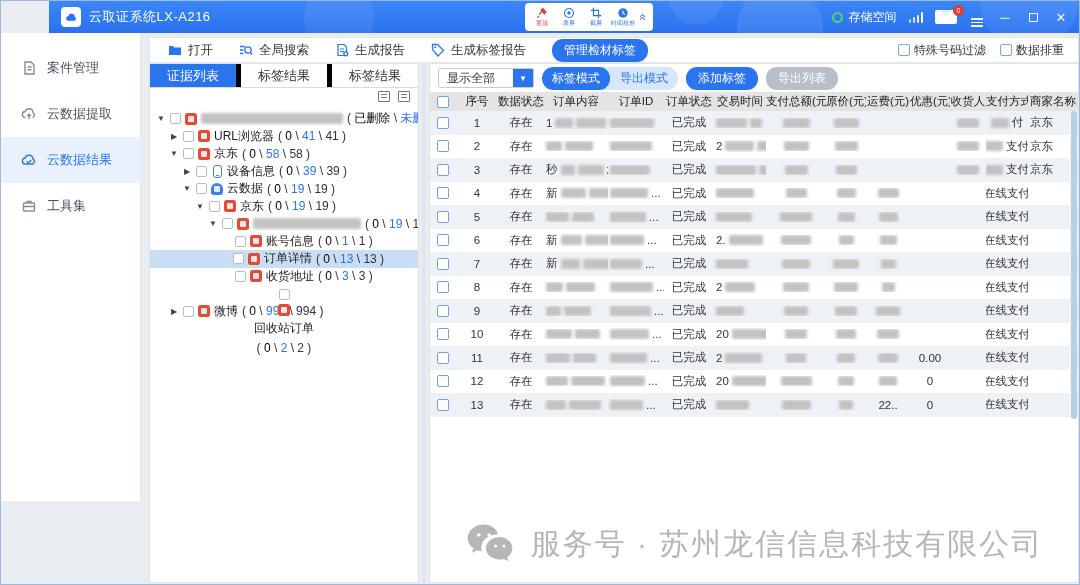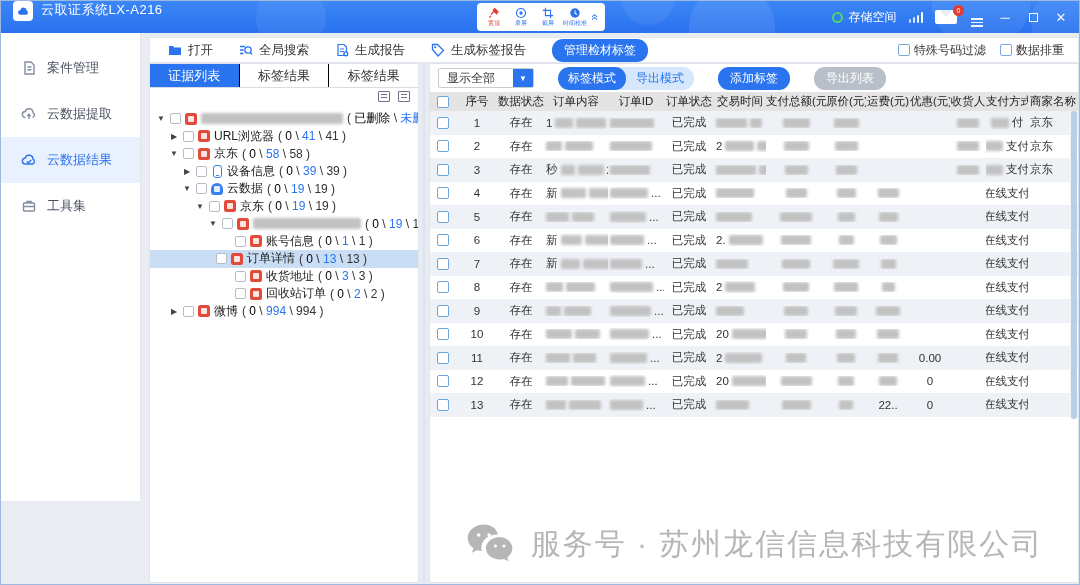--- a/index.html
+++ b/index.html
@@ -2,21 +2,21 @@
 <html><head>
 <meta charset="utf-8">
 <style>
   * { box-sizing: border-box; margin: 0; padding: 0; }
   html,body { width:1080px; height:585px; overflow:hidden;
     font-family:"Liberation Sans","DejaVu Sans",sans-serif; background:#e9edf2; }
   .window { position:relative; width:1080px; height:585px; border:1px solid #9fb8dd; background:#e9edf2; }
 
   
   .titlebar { position:relative; height:32px; background:linear-gradient(180deg,#3b86f7,#2a72ee);
-    display:flex; color:#fff; overflow:hidden; }
+    display:flex; align-items:center; color:#fff; overflow:hidden;margin-left:48px; }
   .deco { position:absolute; border-radius:50%; background:rgba(255,255,255,.07); pointer-events:none; }
   .d1 { width:70px; height:70px; left:255px; top:-18px; }
   .d2 { width:54px; height:54px; left:620px; top:-30px; }
   .d3 { width:86px; height:86px; left:688px; top:-16px; background:rgba(255,255,255,.09);}
   .d4 { width:100px; height:100px; left:930px; top:-52px; }
   .d5 { width:60px; height:60px; left:1030px; top:-10px; }
   .app-logo { width:20px; height:20px; margin:0 8px 0 12px; background:#fff; border-radius:4px;
     display:flex; align-items:center; justify-content:center; }
   .app-title { font-size:13px; letter-spacing:.5px; }
   .quick-box { position:absolute; left:476px; top:2px; width:128px; height:28px; background:#fff;
@@ -58,21 +58,21 @@
   .t-item { display:flex; align-items:center; gap:6px; cursor:pointer; }
   .t-item svg { width:14px; height:14px; }
   .pill { border-radius:11px; padding:3px 12px; font-size:12px; color:#fff; background:#2a74f0; cursor:pointer; border:none; }
   .tb-checks { margin-left:auto; display:flex; gap:14px; padding-right:14px; font-size:12px; color:#333; }
   .chk { display:flex; align-items:center; gap:4px; cursor:pointer; }
   .cb { width:12px; height:12px; border:1px solid #7aa7e0; border-radius:2px; background:#fff; display:inline-block; }
 
   
   .left-panel { position:absolute; left:7px; top:30px; width:270px; bottom:3px; background:#fff; border:1px solid #dfe4ea; overflow:hidden; }
   .tabs { display:flex; height:24px; border-bottom:1px solid #d9dde3; }
-  .tab { flex:1; text-align:center; font-size:13px; line-height:24px; color:#333; border-right:1px solid #000000; cursor:pointer; background:#fff; }
+  .tab { flex:1; text-align:center; font-size:13px; line-height:24px; color:#333; border-right:5px solid #000000; cursor:pointer; background:#fff; }
   .tab:last-child { border-right:none; }
   .tab.active { background:#2a74f0; color:#fff; }
   .tree-tools { height:18px; display:flex; justify-content:flex-end; gap:8px; padding:3px 8px 0 0; }
   .tt-icon { width:12px; height:11px; border:1px solid #6c7686; border-radius:1px; position:relative; cursor:pointer; }
   .tt-icon::after { content:""; position:absolute; left:2px; top:2px; right:2px; height:1px; background:#6c7686; box-shadow:0 3px 0 #6c7686; }
   .tree { padding-top:4px; font-size:12px; color:#222; }
   .tnode { display:flex; align-items:center; gap:4px; height:17.5px; white-space:nowrap; cursor:pointer; }
   .tnode.selected { background:#c9def4; }
   .arr { width:10px; font-size:8px; color:#444; text-align:center; flex:none; }
   .tcb { width:11px; height:11px; border:1px solid #b6bcc6; border-radius:2px; background:#fff; flex:none; }
@@ -82,21 +82,21 @@
   .ticon.device-icon::after { inset:auto; left:2px; right:2px; bottom:1px; height:1px; background:#3a7ff0; }
   .ticon.cloud-icon { background:#3a7ff0; border-radius:6px 6px 3px 3px; }
   .cnt-open { color:#333; } .cnt-del { color:#000000; } .cnt-keep { color:#2a74f0; } .cnt-sep,.cnt-total { color:#333; }
   .blur { display:inline-block; height:10px; background:#c2c2c2; border-radius:2px; filter:blur(1.5px); vertical-align:middle; flex:none; }
 
   .panel-gap { position:absolute; left:277px; top:30px; width:10px; bottom:3px; background:#e9edf2; }
   .panel-gap::after { content:""; position:absolute; left:3px; top:0; bottom:0; width:4px; background:#dfe6ef; border-radius:2px; }
 
   
   .right-panel { position:absolute; left:287px; top:30px; right:0; bottom:3px; background:#fff; border:1px solid #dfe4ea; overflow:hidden; }
-  .controls { height:28px; display:flex; align-items:center; gap:24px; padding:0 8px; }
+  .controls { height:28px; display:flex; align-items:center; gap:8px; padding:0 8px; }
   .select { display:flex; align-items:center; height:20px; border:1px solid #c6ccd4; border-radius:2px; overflow:hidden; cursor:pointer; }
   .select .sel-text { font-size:12px; padding:0 10px 0 8px; color:#333; width:74px; }
   .select .sel-arrow { width:20px; height:20px; background:#2a74f0; color:#fff; font-size:8px; display:flex; align-items:center; justify-content:center; }
   .mode-toggle { display:flex; background:#d7e7fb; border-radius:11px; overflow:hidden; }
   .mode { font-size:12px; padding:3px 10px; color:#2a74f0; cursor:pointer; }
   .mode.active { background:#2a74f0; color:#fff; border-radius:11px; }
   .pill.gray { background:#b8bfc9; }
   .search-wrap { margin-left:auto; display:flex; align-items:center; gap:6px; }
   .search-box { display:flex; align-items:center; width:148px; height:20px; border:1px solid #c6ccd4; border-radius:10px; padding:0 8px; gap:5px; }
   .search-box input { border:none; outline:none; width:100%; font-size:11px; color:#333; background:transparent; }
@@ -335,35 +335,35 @@
               <span class="blur" style="width: 108px; height: 11px;"></span>
               <span class="tcounts"><span class="cnt-open"> ( </span><span class="cnt-del">0</span><span class="cnt-sep"> \ </span><span class="cnt-keep">19</span><span class="cnt-sep"> \ </span><span class="cnt-total">19 )</span></span>
             </div>
             <div class="tnode" style="padding-left: 71px;">
               <span class="arr"></span>
               <span class="tcb"></span>
               <span class="ticon profile-icon"></span>
               <span class="tlabel">账号信息</span>
               <span class="tcounts"><span class="cnt-open"> ( </span><span class="cnt-del">0</span><span class="cnt-sep"> \ </span><span class="cnt-keep">1</span><span class="cnt-sep"> \ </span><span class="cnt-total">1 )</span></span>
             </div>
-            <div class="tnode selected" style="padding-left: 52px; text-align: right;">
+            <div class="tnode selected" style="padding-left: 69px; text-align: right;">
               <span class="arr"></span>
               <span class="tcb"></span>
               <span class="ticon order-icon"></span>
               <span class="tlabel">订单详情</span>
               <span class="tcounts"><span class="cnt-open"> ( </span><span class="cnt-del">0</span><span class="cnt-sep"> \ </span><span class="cnt-keep">13</span><span class="cnt-sep"> \ </span><span class="cnt-total">13 )</span></span>
             </div>
             <div class="tnode" style="padding-left: 71px;">
               <span class="arr"></span>
               <span class="tcb"></span>
               <span class="ticon address-icon"></span>
               <span class="tlabel">收货地址</span>
               <span class="tcounts"><span class="cnt-open"> ( </span><span class="cnt-del">0</span><span class="cnt-sep"> \ </span><span class="cnt-keep">3</span><span class="cnt-sep"> \ </span><span class="cnt-total">3 )</span></span>
             </div>
-            <div class="tnode" style="padding-left: 71px;">
+            <div class="tnode" style=" flex-direction: column;">
               <span class="arr"></span>
               <span class="tcb"></span>
               <span class="ticon recycle-icon"></span>
               <span class="tlabel">回收站订单</span>
               <span class="tcounts"><span class="cnt-open"> ( </span><span class="cnt-del">0</span><span class="cnt-sep"> \ </span><span class="cnt-keep">2</span><span class="cnt-sep"> \ </span><span class="cnt-total">2 )</span></span>
             </div>
             <div class="tnode" style="padding-left: 19px;">
               <span class="arr">▶</span>
               <span class="tcb"></span>
               <span class="ticon weibo-icon"></span>

